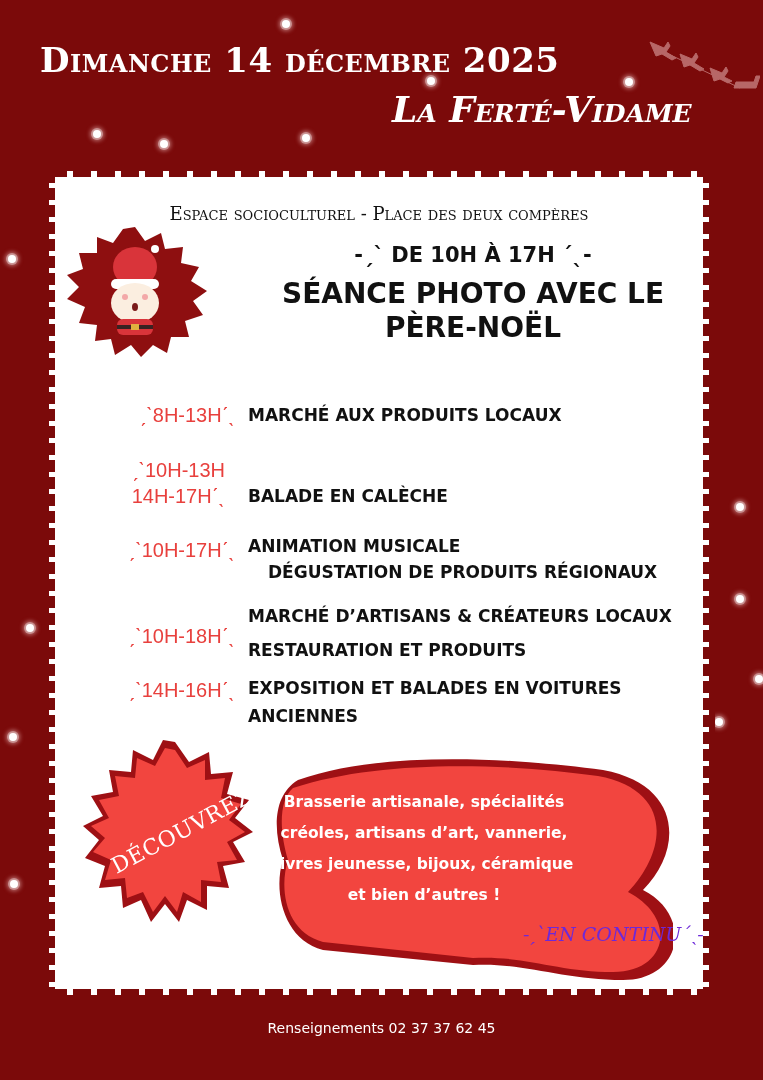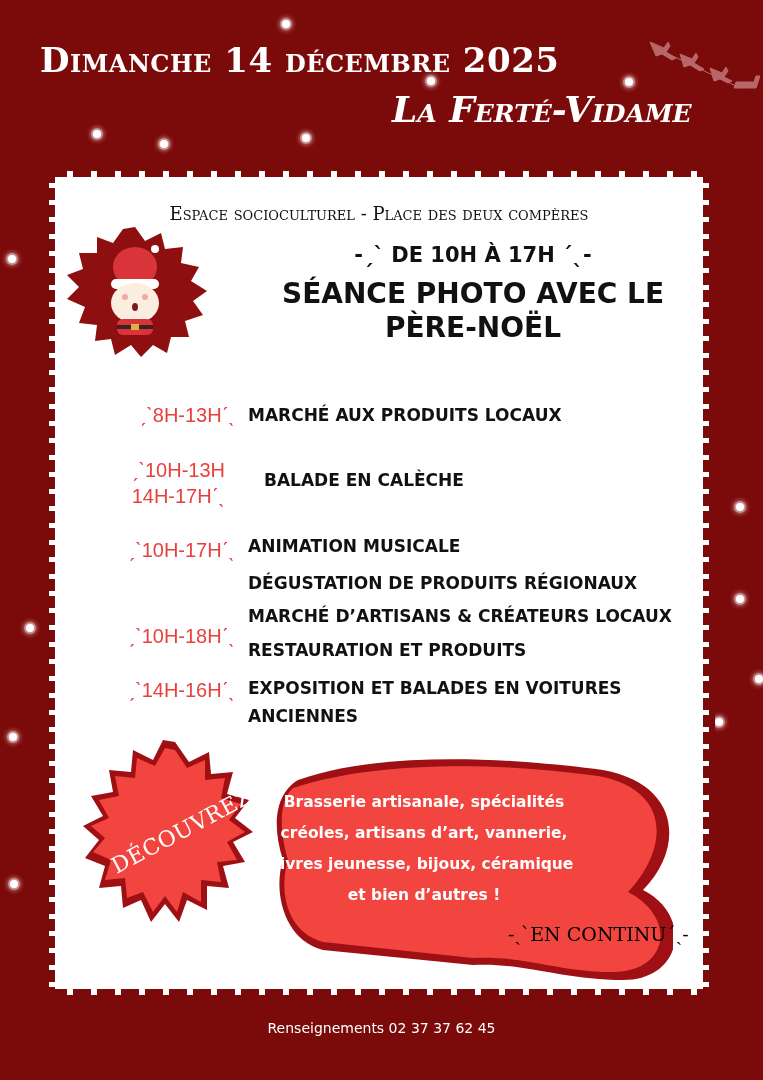--- a/index.html
+++ b/index.html
@@ -17,21 +17,21 @@
   .venue{position:absolute;left:0;right:0;top:38px;text-align:center;font-family:"DejaVu Serif",serif;font-size:18px;color:#111;font-variant:small-caps;}
   .hours-main{position:absolute;left:190px;width:480px;top:78px;text-align:center;font-weight:bold;font-size:21px;color:#111;}
   .photo{position:absolute;left:190px;width:480px;top:112px;text-align:center;font-weight:bold;font-size:28px;color:#111;line-height:34px;}
   .santa-badge{position:absolute;left:18px;top:62px;width:148px;height:130px;}
   .row{position:absolute;left:0;right:0;}
   .time{position:absolute;left:52px;width:140px;text-align:right;color:#e8403d;font-family:Liberation Sans, sans-serif;font-size:20px;line-height:26px;}
   .act{position:absolute;left:205px;font-weight:bold;font-size:17px;color:#111;line-height:34px;white-space:nowrap;}
   .promo{position:absolute;left:40px;top:575px;width:590px;height:250px;}
   .promo-text{position:absolute;left:222px;top:622px;width:318px;text-align:center;color:#fff;font-weight:bold;font-size:15.5px;line-height:31px;}
   .decouvrez{position:absolute;left:70px;top:690px;font-family:"DejaVu Serif",serif;color:#fff;font-size:22px;transform:rotate(-28deg);transform-origin:left center;letter-spacing:0.5px;}
-  .continu{position:absolute;left:465px;top:758px;color:#000000;font-family:"DejaVu Serif",serif;font-size:19px;white-space:nowrap;}
+  .continu{position:absolute;left:480px;top:758px;color:#6d28d9;font-family:"DejaVu Serif",serif;font-size:19px;white-space:nowrap;font-style:italic;}
   .footer{position:absolute;left:0;right:0;top:1018px;text-align:center;color:#fff;font-size:14px;line-height:20px;}
 </style>
 </head>
 <body>
 
 <div class="title1">Dimanche 14 décembre 2025</div>
 <div class="title2">La Ferté-Vidame</div>
 
 <svg class="sleigh" viewBox="0 0 120 70">
   <g fill="#e9b4b4" stroke="#e9b4b4">
@@ -83,26 +83,26 @@
 
   <div class="hours-main">-ˏˋ DE 10H À 17H ˊˎ-</div>
   <div class="photo">SÉANCE PHOTO AVEC LE PÈRE-NOËL</div>
 
   <div class="row" style="top:233px;">
     <div class="time" style="top:4px;">ˏˋ8H-13Hˊˎ</div>
     <div class="act" style="top:0;">MARCHÉ AUX PRODUITS LOCAUX</div>
   </div>
   <div class="row" style="top:292px;">
     <div class="time" style="top:0;width:120px;left:62px;">ˏˋ10H-13H 14H-17Hˊˎ</div>
-    <div class="act" style="top:6px;margin-left:16px;">BALADE EN CALÈCHE</div>
+    <div class="act" style="top:22px;">BALADE EN CALÈCHE</div>
   </div>
   <div class="row" style="top:364px;">
     <div class="time" style="top:8px;">ˏˋ10H-17Hˊˎ</div>
     <div class="act" style="top:0;text-align:right;">ANIMATION MUSICALE</div>
-    <div class="act" style="top:37px;">DÉGUSTATION DE PRODUITS RÉGIONAUX</div>
+    <div class="act" style="top:26px;margin-left:20px;">DÉGUSTATION DE PRODUITS RÉGIONAUX</div>
   </div>
   <div class="row" style="top:434px;">
     <div class="time" style="top:8px;margin-top:16px;">ˏˋ10H-18Hˊˎ</div>
     <div class="act" style="top:0;">MARCHÉ D’ARTISANS &amp; CRÉATEURS LOCAUX</div>
     <div class="act" style="top:34px;">RESTAURATION ET PRODUITS</div>
   </div>
   <div class="row" style="top:506px;">
     <div class="time" style="top:6px;">ˏˋ14H-16Hˊˎ</div>
     <div class="act" style="top:0;">EXPOSITION ET BALADES EN VOITURES</div>
     <div class="act" style="top:28px;">ANCIENNES</div>

